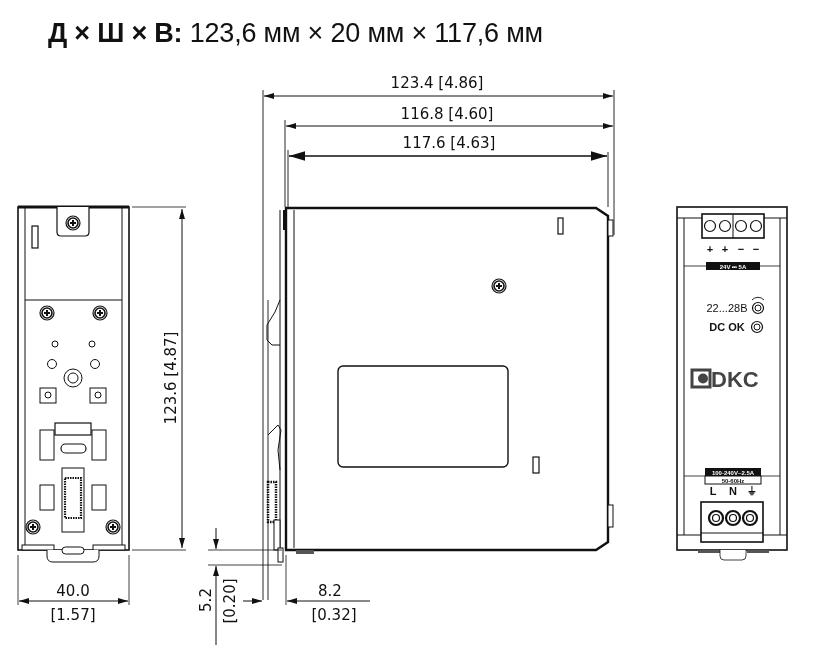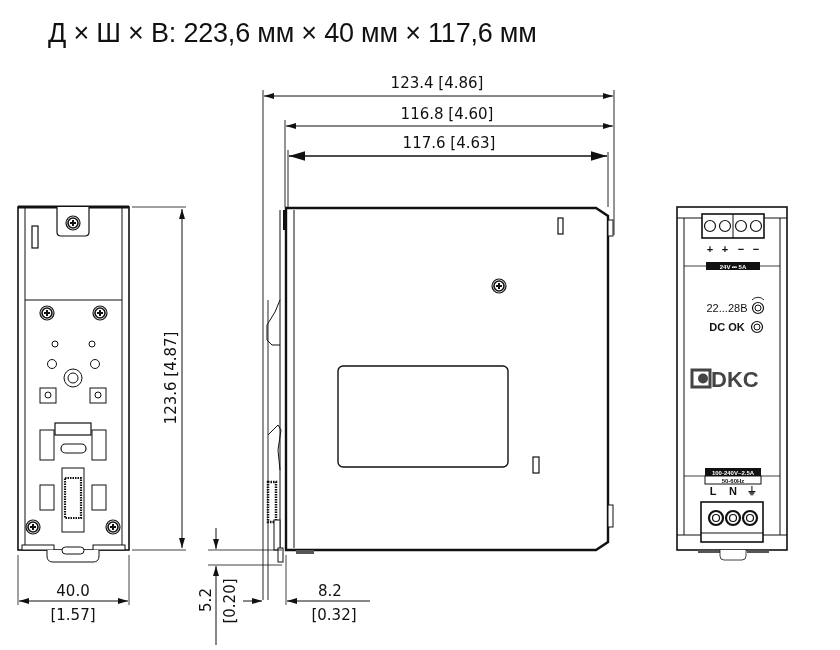--- a/index.html
+++ b/index.html
@@ -1,31 +1,31 @@
 <!DOCTYPE html>
 <html><head>
 <meta charset="utf-8">
 <style>
   html, body { margin: 0; padding: 0; background: #ffffff; }
   body { width: 840px; height: 650px; position: relative; overflow: hidden; font-family: "Liberation Sans", sans-serif; }
   .headline { position: absolute; left: 48px; top: 18px; font-size: 27px; color: #111; white-space: nowrap; font-family: "Liberation Sans", sans-serif; letter-spacing: -0.2px; }
-  .headline .lbl { font-weight: normal; }
+  .headline .lbl { font-weight: bold; }
   svg { position: absolute; left: 0; top: 0; }
   .dim { font-family: "DejaVu Sans", sans-serif; font-size: 15px; fill: #111; }
   .lbl-small { font-family: "Liberation Sans", sans-serif; font-size: 11px; fill: #111; font-weight: bold; }
   .lbl-tiny { font-family: "Liberation Sans", sans-serif; font-size: 6px; fill: #fff; font-weight: bold; }
   .lbl-tiny-b { font-family: "Liberation Sans", sans-serif; font-size: 6px; fill: #111; font-weight: bold; }
   .brand { font-family: "Liberation Sans", sans-serif; font-size: 22px; font-weight: bold; fill: #444; }
 </style>
 </head>
 <body>
 
 <div class="headline">
   <span class="lbl">Д × Ш × В:</span>
-  <span>223,6 мм × 40 мм × 117,6 мм</span>
+  <span>123,6 мм × 20 мм × 117,6 мм</span>
 </div>
 
 <svg width="840" height="650" viewBox="0 0 840 650" xmlns="http://www.w3.org/2000/svg">
   <defs>
     <marker id="arr" viewBox="0 0 10 6" refX="10" refY="3" markerWidth="10" markerHeight="6" orient="auto-start-reverse">
       <path d="M0,0 L10,3 L0,6 z" fill="#111"></path>
     </marker>
     <g id="screw">
       <circle r="7" fill="#fff" stroke="#111" stroke-width="1.2"></circle>
       <circle r="5" fill="#fff" stroke="#111" stroke-width="1.6"></circle>

